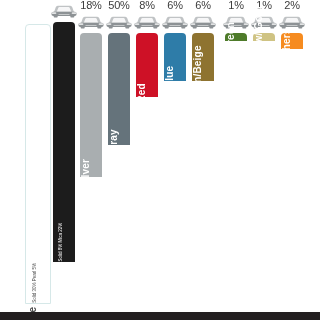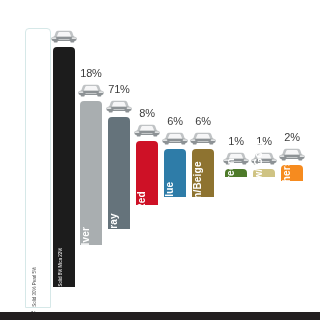--- a/index.html
+++ b/index.html
@@ -15,21 +15,21 @@
   #plot{
     position:absolute;left:0;top:0;width:320px;height:312px;
   }
 
   .bar-group{
     position:absolute;
     bottom:0;
     display:flex;
     flex-direction:column;
     align-items:center;
-    justify-content:center;
+    justify-content:flex-start;
     height:312px;
   }
 
   
   .value-label{
     font-size:11px;
     color:#3c3c3c;
     line-height:1;
     margin-bottom:3px;
     white-space:nowrap;
@@ -137,21 +137,21 @@
       <rect x="6.2" y="16.6" width="5.4" height="2.6" rx="1.1" fill="#8d9295"></rect>
       <rect x="28.4" y="16.6" width="5.4" height="2.6" rx="1.1" fill="#8d9295"></rect>
     </svg></span>
         <div class="bar" style="height: 144px; background: rgb(169, 174, 176);">
           <div class="cat-wrap">
             <div class="cat-label" style="color: rgb(255, 255, 255);">Silver</div>
           </div>
         </div>
       </div>
       <div class="bar-group" style="left: 108px; width: 22px;">
-        <div class="value-label">71%</div>
+        <div class="value-label">50%</div>
         <span class="car-icon"><svg width="30" height="16" viewBox="0 0 40 21" xmlns="http://www.w3.org/2000/svg">
       <path d="M6.5 12.5 L9 5.5 Q9.6 3.6 11.6 3.4 L28.4 3.4 Q30.4 3.6 31 5.5 L33.5 12.5 Z" fill="#8d9295" opacity="0.55"></path>
       <path d="M10.4 11.6 L12.3 6.4 Q12.7 5.3 13.9 5.2 L26.1 5.2 Q27.3 5.3 27.7 6.4 L29.6 11.6 Z" fill="#ffffff" opacity="0.85"></path>
       <rect x="3.2" y="11.4" width="33.6" height="5.6" rx="2.6" fill="#8d9295"></rect>
       <rect x="3.6" y="12.2" width="6.2" height="2.4" rx="1.1" fill="#ffffff" opacity="0.75"></rect>
       <rect x="30.2" y="12.2" width="6.2" height="2.4" rx="1.1" fill="#ffffff" opacity="0.75"></rect>
       <rect x="12.5" y="14.4" width="15" height="1.5" rx="0.7" fill="#ffffff" opacity="0.5"></rect>
       <rect x="6.2" y="16.6" width="5.4" height="2.6" rx="1.1" fill="#8d9295"></rect>
       <rect x="28.4" y="16.6" width="5.4" height="2.6" rx="1.1" fill="#8d9295"></rect>
     </svg></span>

